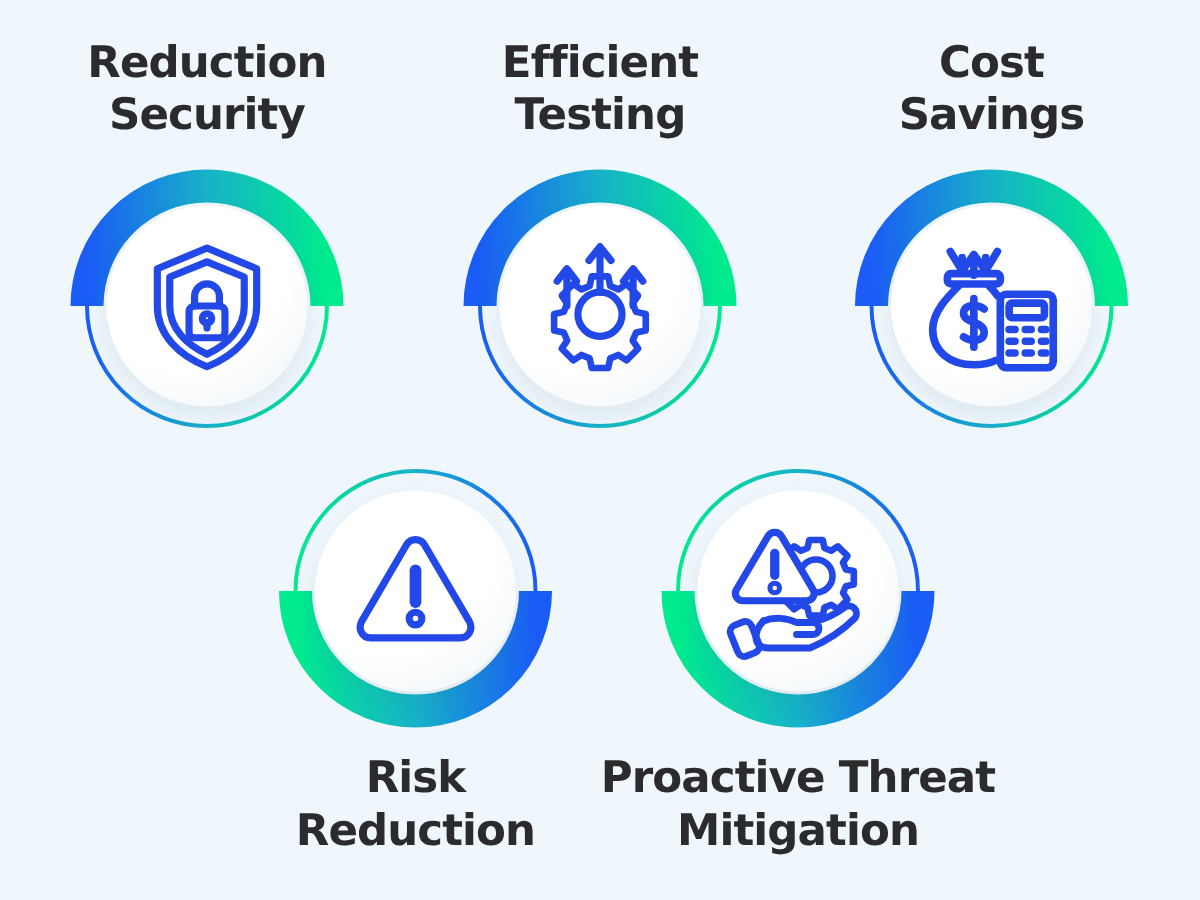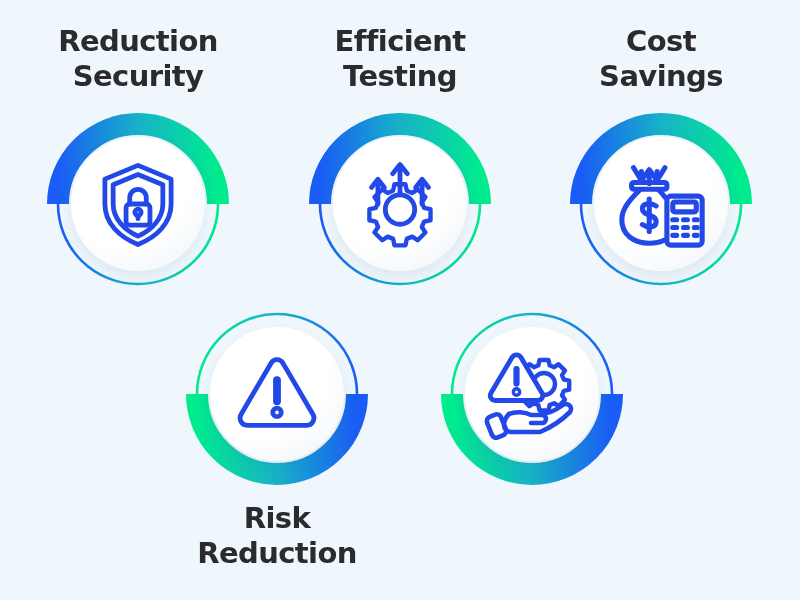--- a/index.html
+++ b/index.html
@@ -254,20 +254,22 @@
           <path d="M62 66 h4 M73 66 h4 M84 66 h3"></path>
           <path d="M62 74 h4 M73 74 h4 M84 74 h3"></path>
           <path d="M62 82 h4 M73 82 h4 M84 82 h3"></path>
         </svg>
       </div>
     </div>
   </div>
 
   <div class="item bottom" style="left:412px; top:303px;">
 
+    <div class="label wide">Proactive Threat
+Mitigation</div>
 
     <div class="badge">
       <svg viewBox="0 0 182 182" aria-hidden="true">
         <defs>
           <linearGradient id="gTop5" x1="0" y1="0" x2="1" y2="0">
             <stop offset="0" stop-color="#00eb8d"></stop>
             <stop offset="0.5" stop-color="#17b2c8"></stop>
             <stop offset="1" stop-color="#1a5cf5"></stop>
           </linearGradient>
           <linearGradient id="gBot5" x1="0" y1="0" x2="1" y2="0">

